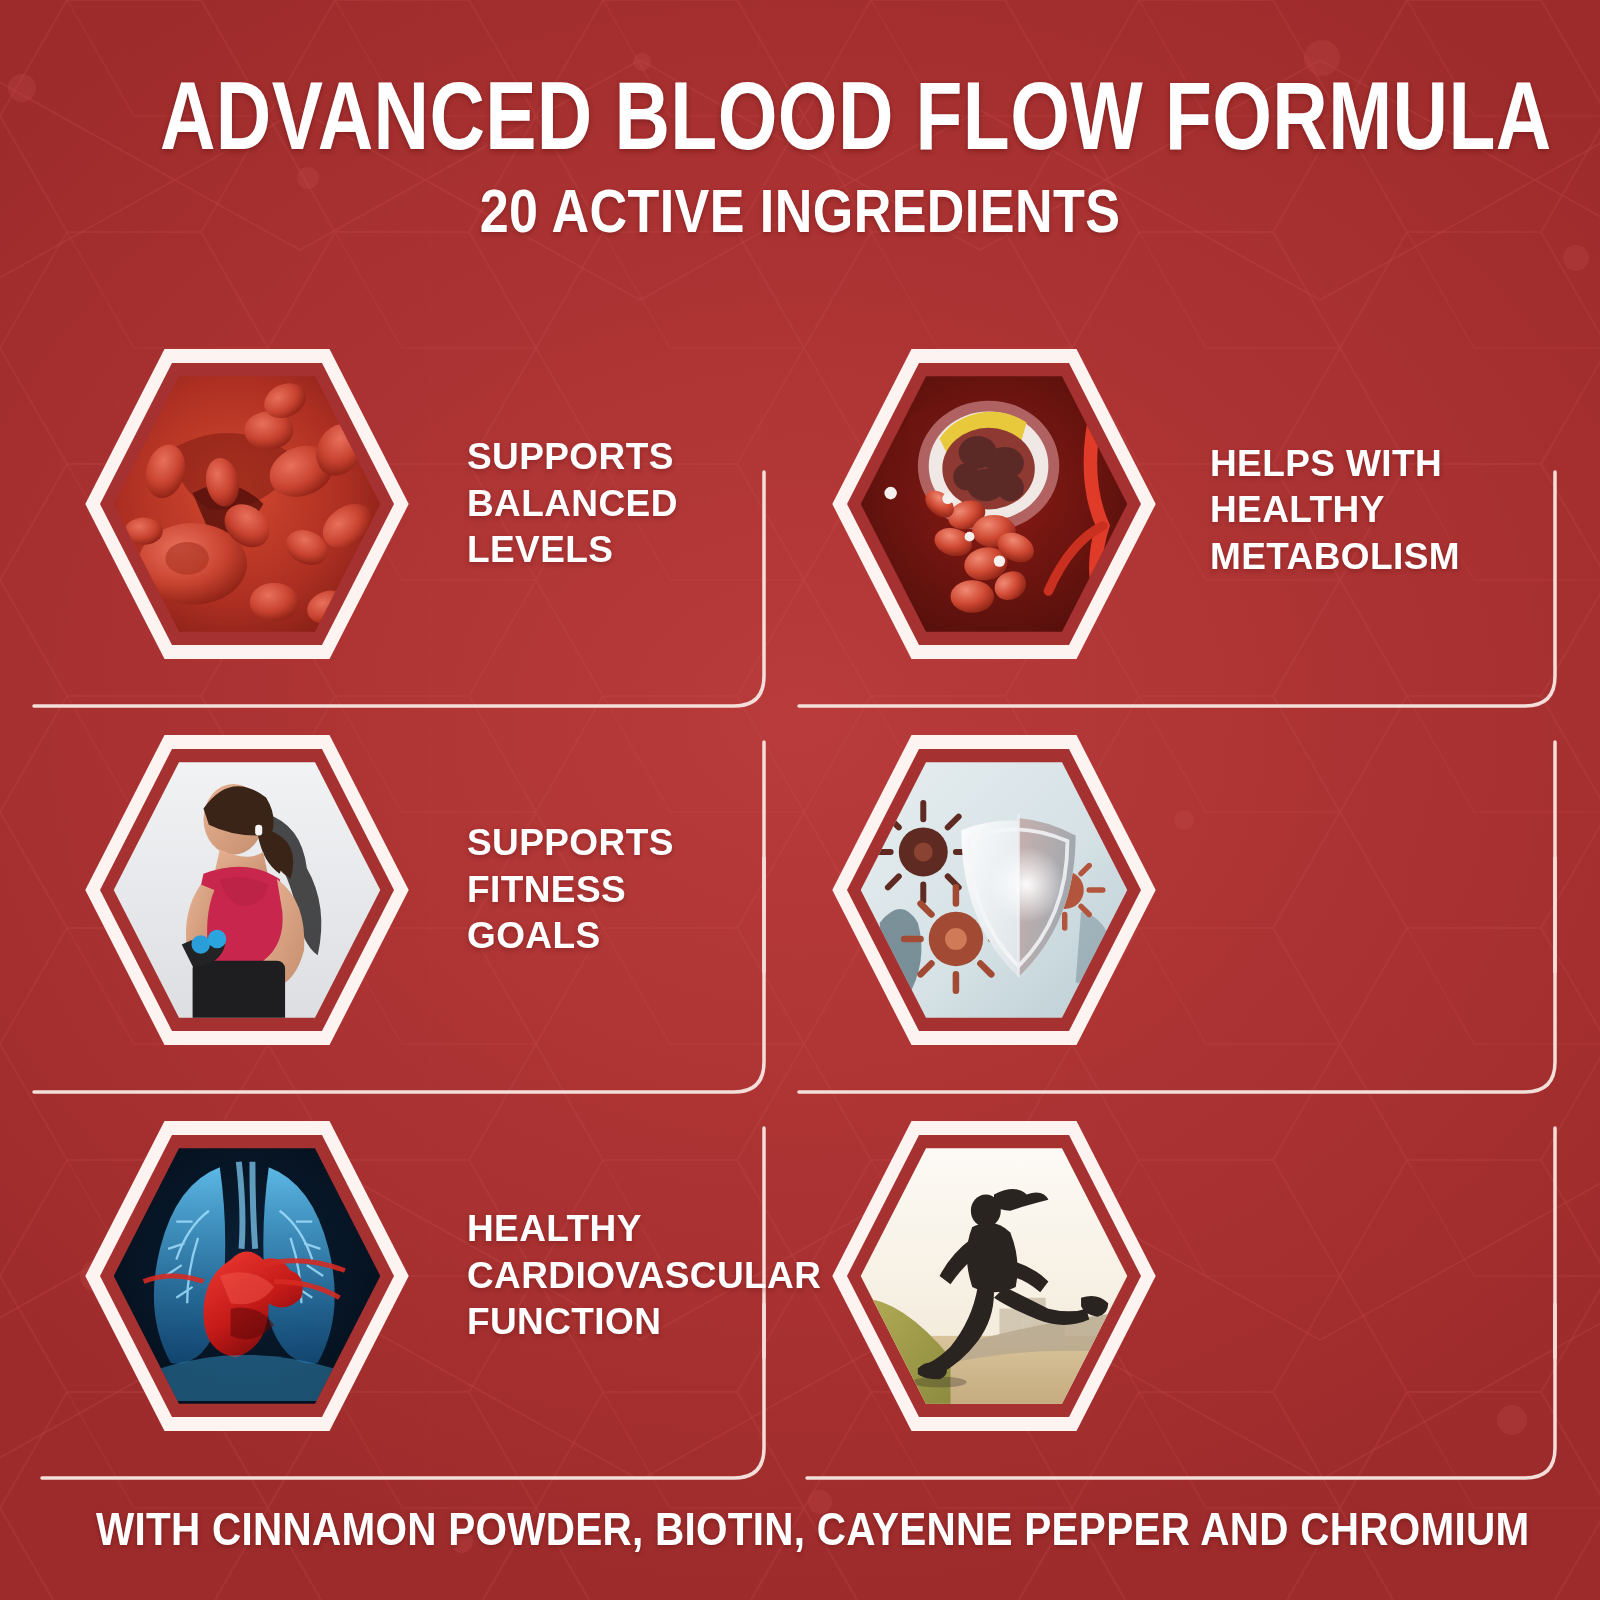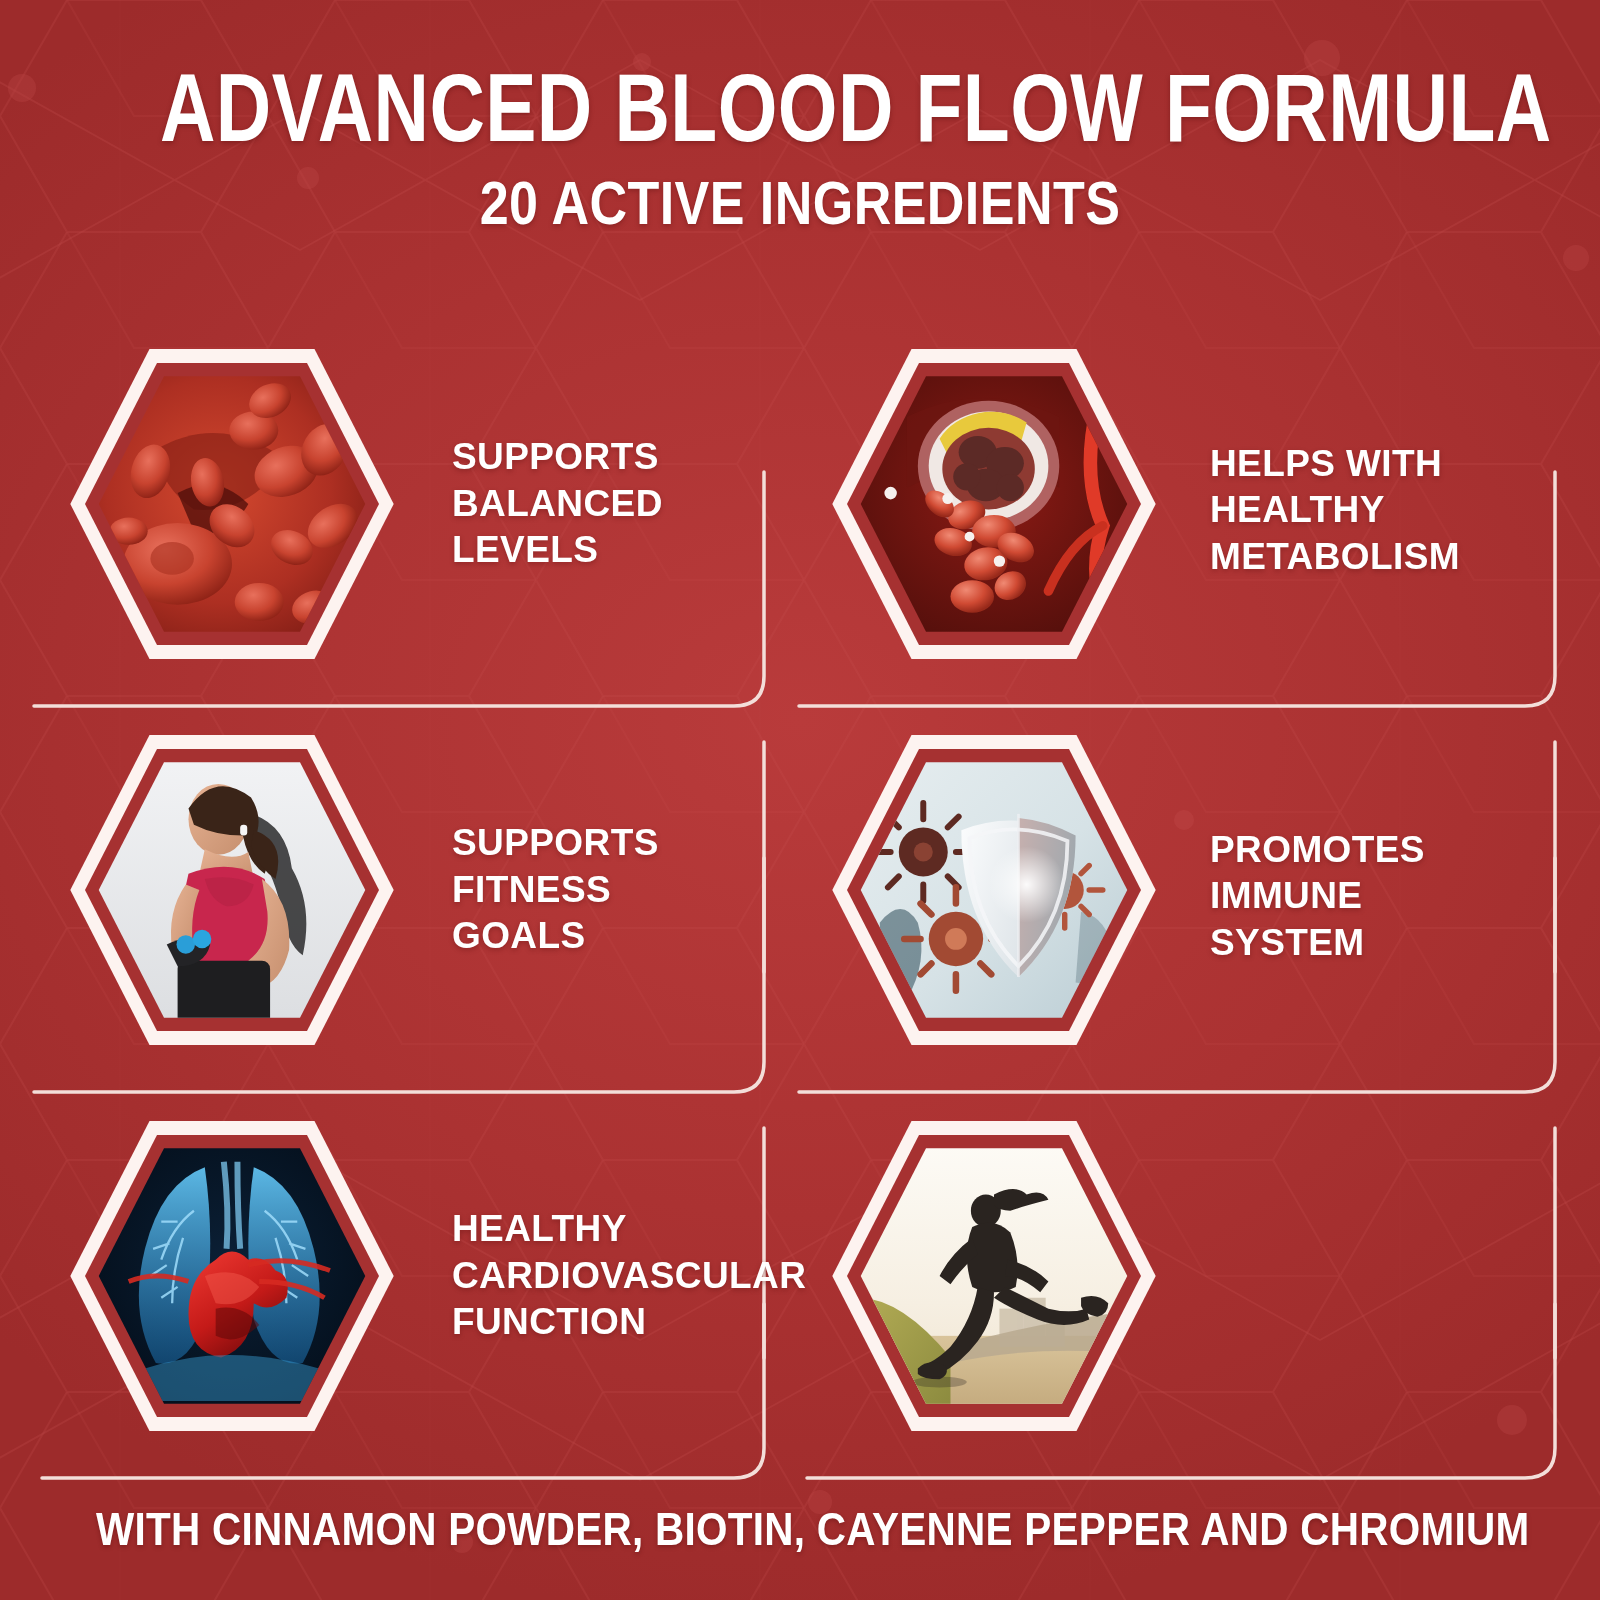--- a/index.html
+++ b/index.html
@@ -21,21 +21,21 @@
 
   
   #bg-pattern {
     position:absolute; inset:0;
     opacity:.5;
     pointer-events:none;
   }
 
   
   #header {
-    position:absolute; top:0; left:0; right:0;
+    position:absolute; top:8px; left:0; right:0;
     padding-top:60px;
     text-align:center;
     z-index:5;
   }
   #title {
     font-family:"Liberation Sans Narrow","Liberation Sans", sans-serif;
     font-weight:700;
     font-size:96px;
     line-height:1.0;
     letter-spacing:0.5px;
@@ -64,21 +64,21 @@
     position:absolute;
     top:318px; left:30px;
     width:1540px; height:1160px;
     z-index:4;
   }
   .cell {
     position:absolute;
     display:flex;
     align-items:center;
   }
-  .cell.col-left  { left:0px;   width:745px;justify-content:space-between; }
+  .cell.col-left  { left:15px;   width:745px;justify-content:space-between; }
   .cell.col-right { left:762px; width:778px; }
   .cell.row-1 { top:0px;   height:372px; }
   .cell.row-2 { top:386px; height:372px; }
   .cell.row-3 { top:772px; height:372px; }
 
   
   .hex-wrap {
     position:relative;
     width:352px; height:352px;
     flex:0 0 352px;
@@ -432,23 +432,20 @@
               </g>
             </g>
             <path d="M38 28 Q58 20 80 30 Q80 62 59 82 Q38 62 38 28 Z" fill="url(#shL)"></path>
             <path d="M59 23.5 Q70 24.5 80 30 Q80 62 59 82 Z" fill="url(#shR)"></path>
             <path d="M41 31 Q58 24 77 32 Q77 60 59 78 Q41 60 41 31 Z" fill="none" stroke="#f4f6f8" stroke-width="1.4" opacity=".85"></path>
             <path d="M59 22 V82" stroke="#eef1f3" stroke-width="1" opacity=".8"></path>
             <circle cx="62" cy="48" r="14" fill="url(#flare)"></circle>
           </svg>
         </div>
       </div>
-      <div class="caption">PROMOTES
-IMMUNE
-SYSTEM</div>
     </div>
 
     <div class="cell col-left row-3">
       <div class="hex-wrap">
         <div class="hex-outer"></div>
         <div class="hex-inner"></div>
         <div class="hex-img">
           <svg viewBox="0 0 100 100" preserveAspectRatio="xMidYMid slice">
             <defs>
               <radialGradient id="xrBg" cx="50%" cy="45%" r="75%">

